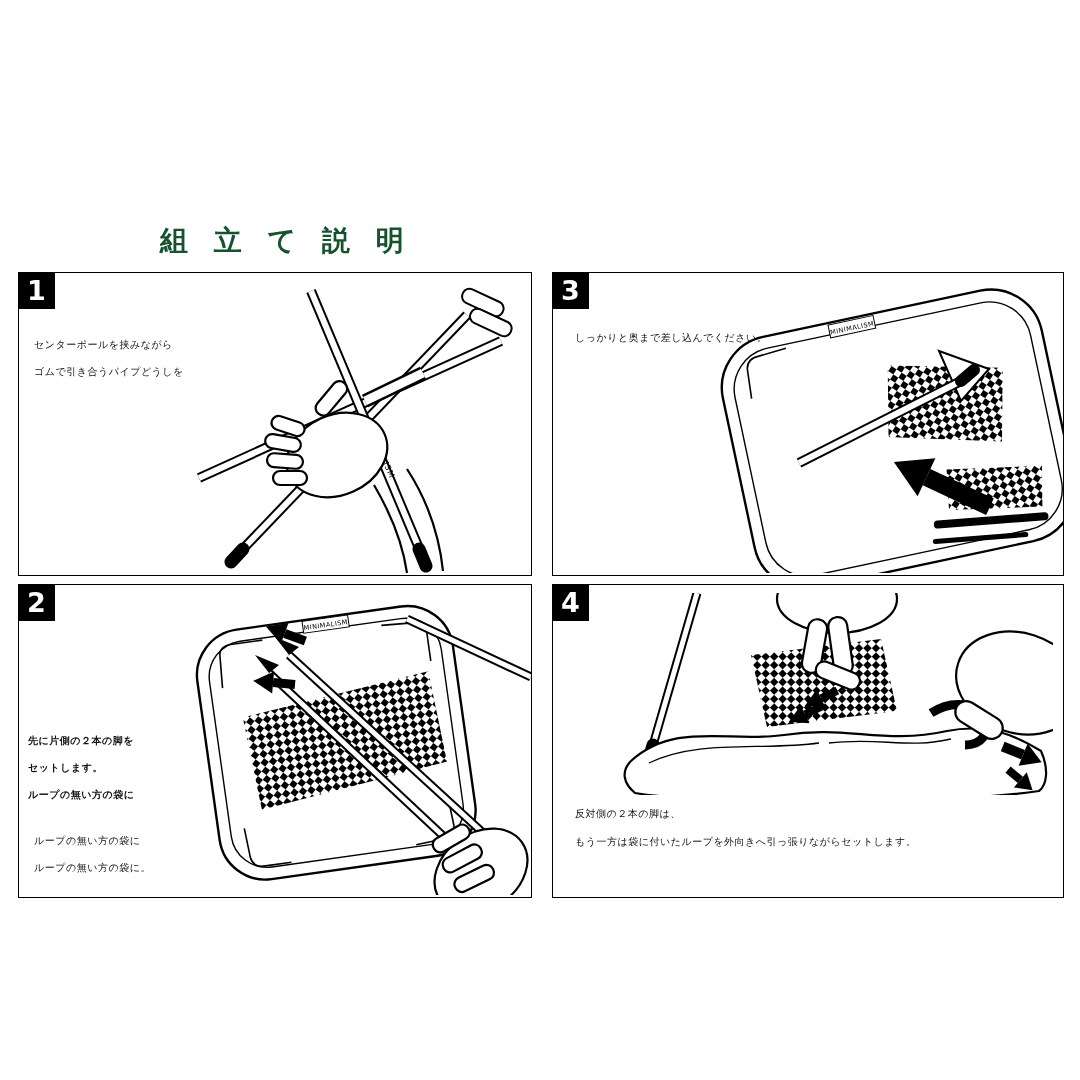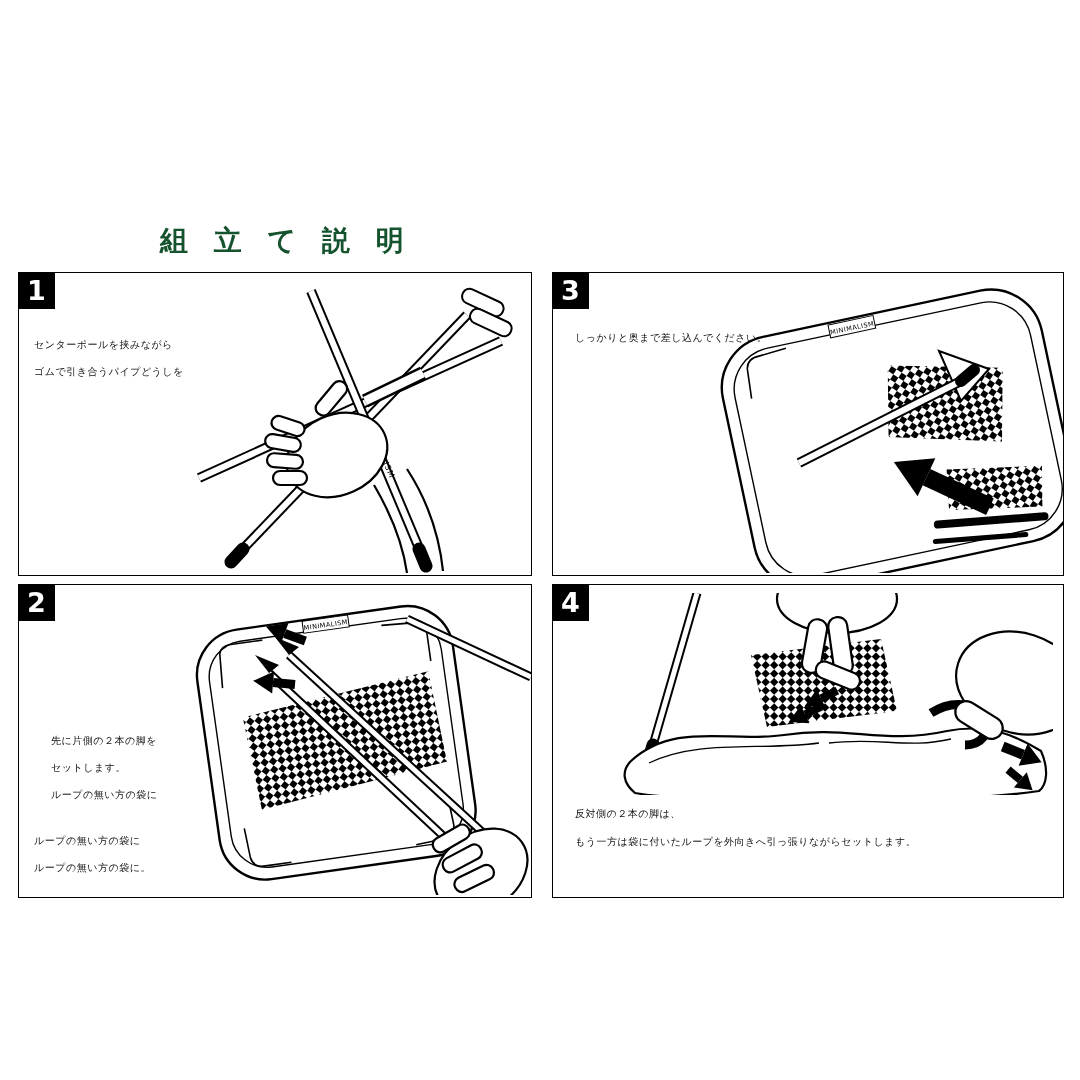--- a/index.html
+++ b/index.html
@@ -10,21 +10,21 @@
   .panel{position:absolute;border:1.6px solid #000;background:#fff;overflow:hidden;}
   .p1{left:18px;top:272px;width:512px;height:302px;}
   .p2{left:18px;top:584px;width:512px;height:312px;}
   .p3{left:552px;top:272px;width:510px;height:302px;}
   .p4{left:552px;top:584px;width:510px;height:312px;}
   .badge{position:absolute;top:-1px;left:-1px;width:37px;height:37px;background:#000;
          color:#fff;font-weight:bold;font-size:27px;display:flex;align-items:center;
          justify-content:center;z-index:5;}
   .txt{position:absolute;font-size:10px;line-height:27px;letter-spacing:0.5px;z-index:4;}
   .t1{left:15px;top:58px;width:230px;}
-  .t2a{left:32px;top:142px;width:220px;}
+  .t2a{left:9px;top:142px;width:220px;font-weight:bold;}
   .t2b{left:15px;top:242px;width:220px;}
   .t3{left:22px;top:51px;width:470px;}
   .t4{left:22px;top:215px;width:478px;line-height:28px;}
   .illus{position:absolute;z-index:1;}
   .i1{left:150px;top:0;}
   .i2{left:150px;top:0;}
   .i3{left:150px;top:0;}
   .i4{left:26px;top:8px;}
   svg text{fill:#000;font-family:"DejaVu Sans",sans-serif;}
 </style>

